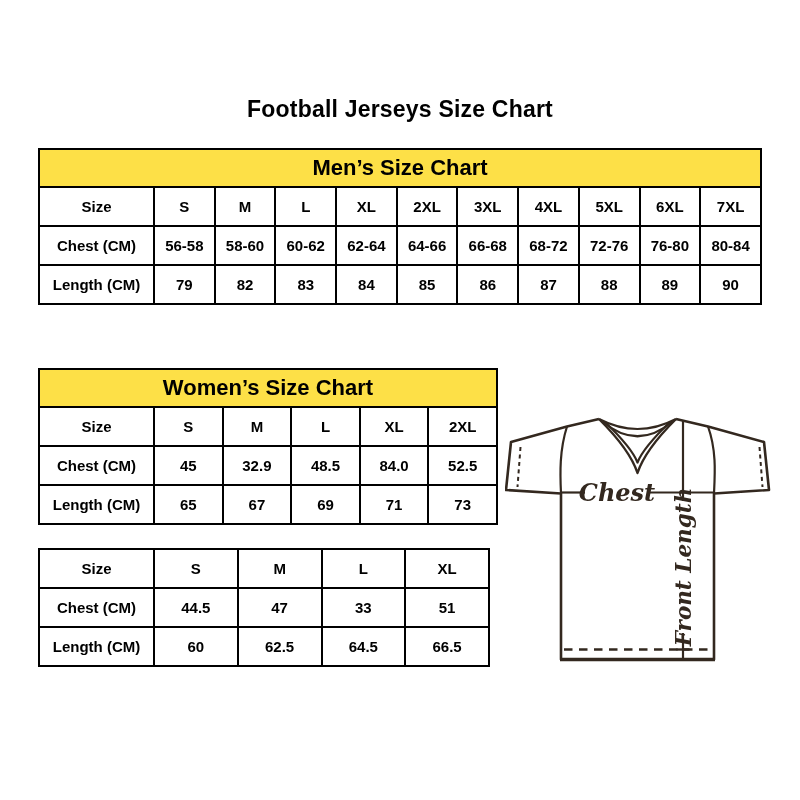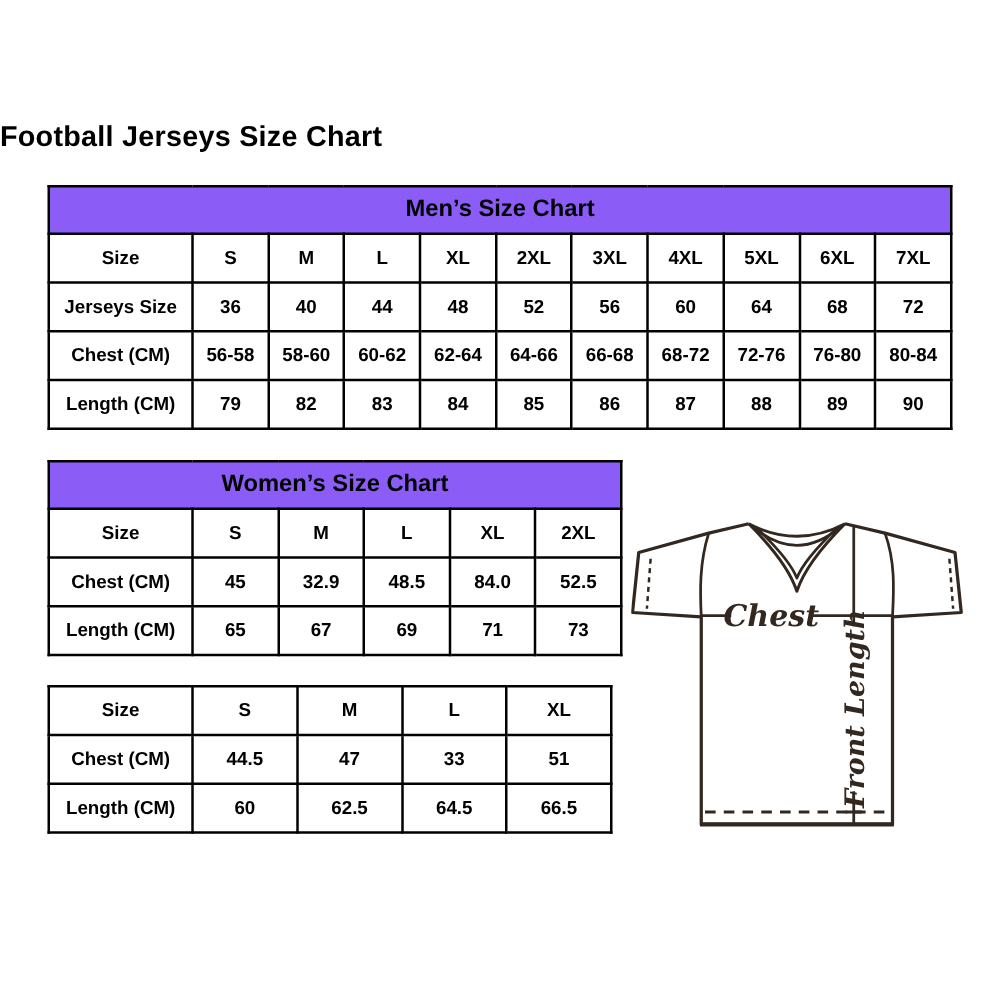--- a/index.html
+++ b/index.html
@@ -1,25 +1,25 @@
 <!DOCTYPE html>
 <html><head>
 <meta charset="utf-8">
 <style>
   html,body{margin:0;padding:0;background:#fff;}
   .page{position:relative;width:800px;height:800px;background:#ffffff;overflow:hidden;
         font-family:"Liberation Sans",sans-serif;color:#000;}
-  .title{position:absolute;left:0;right:0;top:96px;margin:0;text-align:left;
+  .title{position:absolute;left:0;right:0;top:96px;margin:0;text-align:center;
          font-size:23px;font-weight:bold;letter-spacing:0.2px;}
   .tbl{position:absolute;}
   .tbl table{border-collapse:collapse;table-layout:fixed;width:100%;}
   .tbl th,.tbl td{border:2px solid #000;text-align:center;vertical-align:middle;
                   font-weight:bold;padding:0;}
   .tbl td{height:37px;font-size:15px;}
-  .tbl th{height:36px;font-size:19px;background:#8b5cf6;}
+  .tbl th{height:36px;font-size:22px;background:#fde047;}
   .tbl col.label-col{width:115px;}
   #men-table{left:38px;top:148px;width:724px;}
   #women-table{left:38px;top:368px;width:460px;}
   #youth-table{left:38px;top:548px;width:452px;}
   .jersey{position:absolute;left:505px;top:398px;width:270px;height:282px;}
   .jersey path,.jersey line{fill:none;stroke:#33281f;stroke-linejoin:round;stroke-linecap:butt;}
   .jersey text{fill:#33281f;font-family:"DejaVu Serif",serif;font-style:italic;font-weight:bold;}
 </style>
 </head>
 <body>
@@ -54,33 +54,20 @@
             <td>L</td>
             <td>XL</td>
             <td>2XL</td>
             <td>3XL</td>
             <td>4XL</td>
             <td>5XL</td>
             <td>6XL</td>
             <td>7XL</td>
           </tr>
           <tr>
-            <td>Jerseys Size</td>
-            <td>36</td>
-            <td>40</td>
-            <td>44</td>
-            <td>48</td>
-            <td>52</td>
-            <td>56</td>
-            <td>60</td>
-            <td>64</td>
-            <td>68</td>
-            <td>72</td>
-          </tr>
-          <tr>
             <td>Chest (CM)</td>
             <td>56-58</td>
             <td>58-60</td>
             <td>60-62</td>
             <td>62-64</td>
             <td>64-66</td>
             <td>66-68</td>
             <td>68-72</td>
             <td>72-76</td>
             <td>76-80</td>

